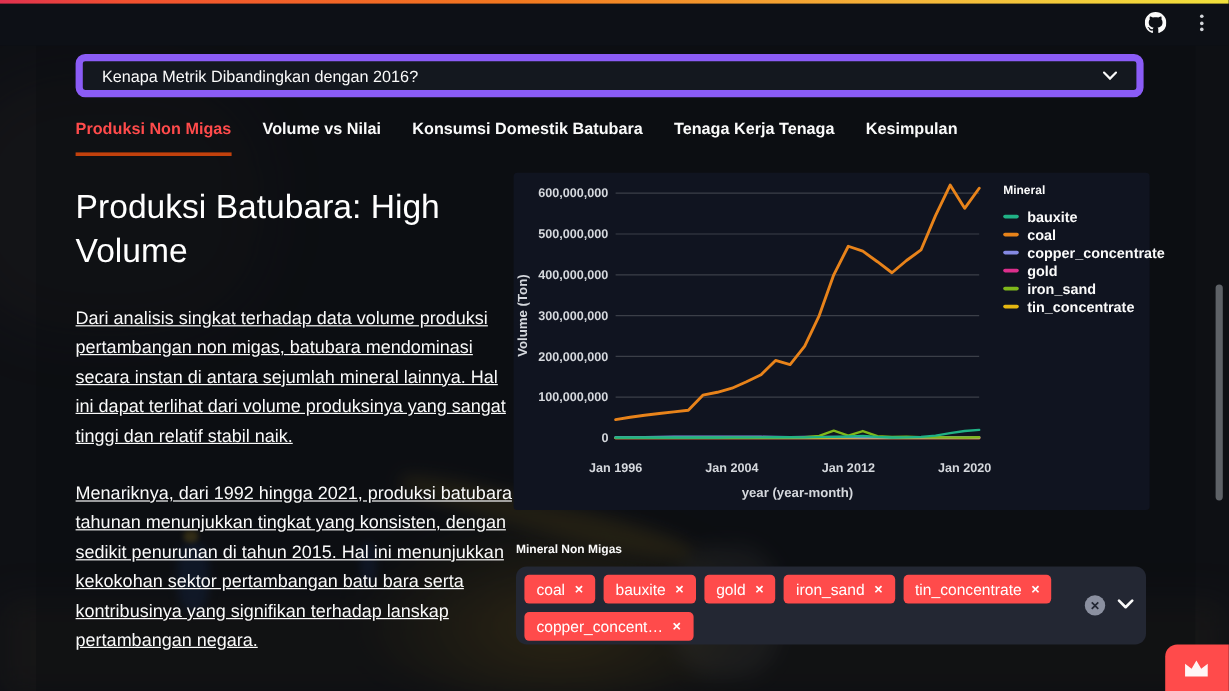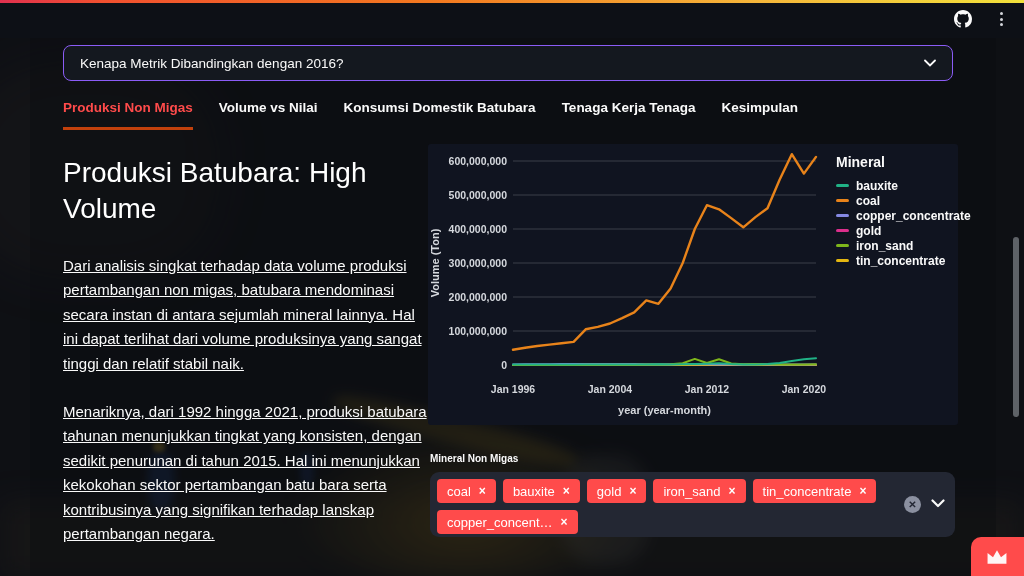--- a/index.html
+++ b/index.html
@@ -21,39 +21,39 @@
   
   header{position:absolute;left:0;top:0;width:1024px;height:38px;background:#0d1016;z-index:5;}
   .deco{position:absolute;left:0;top:0;width:1024px;height:3px;
         background:linear-gradient(90deg,#e0314f 0%,#f1502f 10%,#f2781f 42%,#f5b63a 74%,#f1e13b 100%);}
   .hdr-icons{position:absolute;right:12px;top:8px;display:flex;gap:16px;align-items:center;}
   .hicon{width:22px;height:22px;display:flex;align-items:center;justify-content:center;cursor:pointer;color:#fafafa;}
   .kebab{display:flex;flex-direction:column;gap:2.5px;}
   .kebab i{width:3px;height:3px;border-radius:50%;background:#d3d6db;}
   
   .expander{position:absolute;left:63px;top:45px;width:890px;height:36px;z-index:4;
-            background:rgba(21,25,33,.9);border:1px solid #8b5cf6;border-radius:8px;
+            background:rgba(21,25,33,.9);border:6px solid #8b5cf6;border-radius:8px;
             display:flex;align-items:center;justify-content:space-between;padding:0 16px;box-sizing:border-box;cursor:pointer;}
   .expander span{font-size:13.5px;color:#fafafa;}
   
   #tabs{position:absolute;left:63px;top:100px;height:30px;display:flex;gap:26px;z-index:4;}
   .tab{font-size:13.5px;font-weight:700;color:#fafafa;padding-bottom:9px;cursor:pointer;white-space:nowrap;}
   .tab.active{color:#ff4b4b;border-bottom:3px solid #c2410c;}
   
   .article{position:absolute;left:63px;top:155px;width:364px;z-index:4;}
   .article h1{margin:0 0 26px 0;font-size:28px;line-height:1.3;font-weight:400;color:#fff;}
   .article p{margin:0 0 24px 0;font-size:15px;line-height:1.63;color:#fafafa;text-decoration:underline;}
   
   .chart-card{position:absolute;left:428px;top:144px;width:530px;height:281px;background:#101420;border-radius:3px;z-index:4;}
   svg text{font-family:"Liberation Sans",sans-serif;}
   .ytick,.xtick{fill:#d5d8dd;font-size:10.5px;font-weight:700;}
   .axtitle{fill:#d5d8dd;font-size:11px;font-weight:700;}
   .grid{stroke:#3b3f48;stroke-width:1;}
   #legend{position:absolute;left:408px;top:10px;width:118px;}
-  .lg-title{font-size:14px;font-weight:700;color:#fafafa;margin-bottom:8px;}
+  .lg-title{font-size:10px;font-weight:700;color:#fafafa;margin-bottom:8px;}
   .lg-item{display:flex;align-items:center;gap:7px;height:15px;font-size:12px;font-weight:700;color:#fafafa;white-space:nowrap;}
   .lg-swatch{width:13px;height:3px;border-radius:2px;flex:none;}
   
   .ms-label{position:absolute;left:430px;top:453px;font-size:10px;font-weight:700;color:#fafafa;z-index:4;}
   .ms-panel{position:absolute;left:430px;top:472px;width:525px;height:65px;background:#232733;border-radius:9px;z-index:4;}
   #chips{position:absolute;left:7px;top:7px;width:455px;display:flex;flex-wrap:wrap;gap:7px;}
   .chip{display:flex;align-items:center;gap:8px;background:#ff4b4b;color:#fff;border-radius:4px;
         padding:0 10px;height:24px;font-size:13px;cursor:pointer;}
   .chip .x{font-size:12px;font-weight:700;}
   .ms-clear{position:absolute;right:34px;top:24px;width:17px;height:17px;border-radius:50%;background:#8b90a0;

